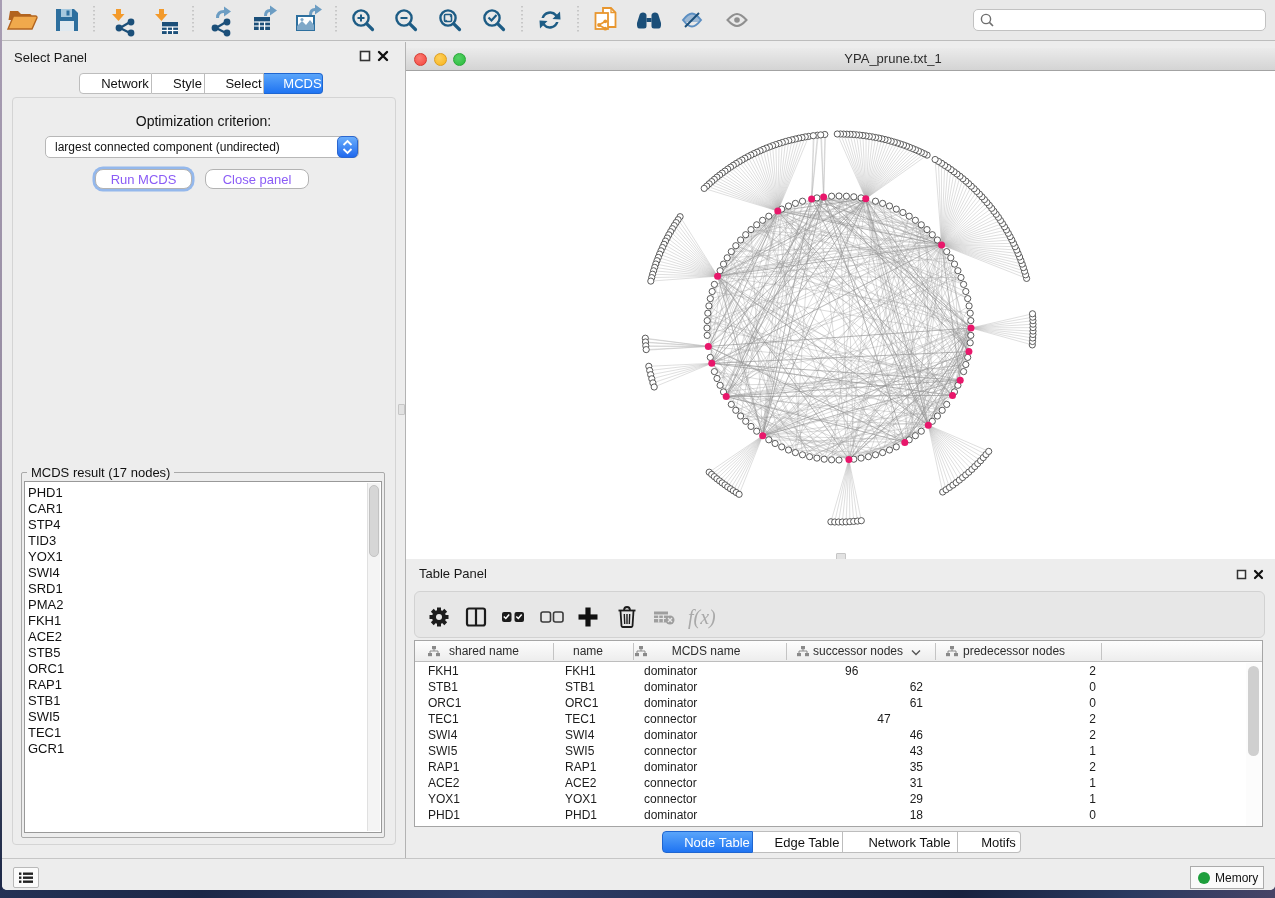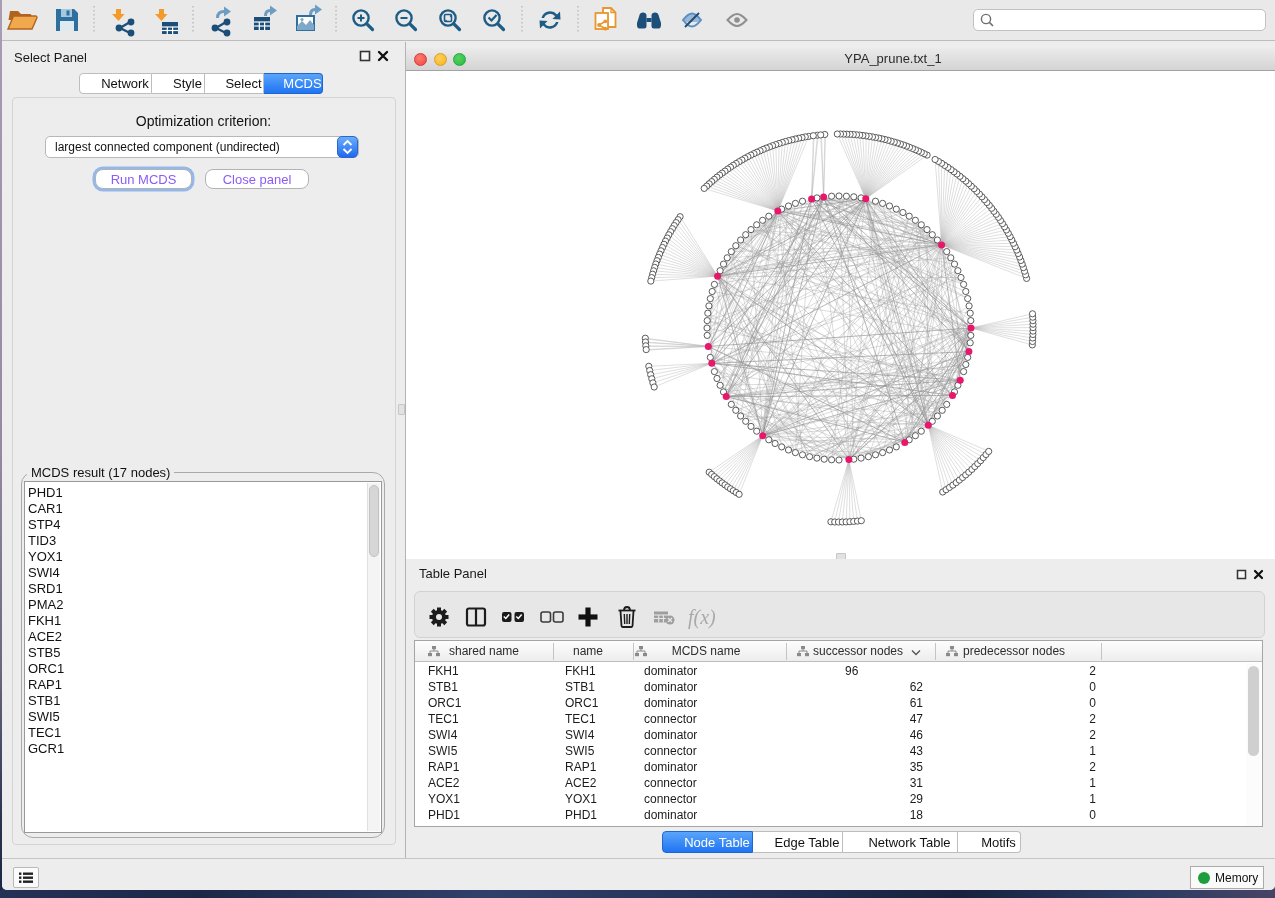--- a/index.html
+++ b/index.html
@@ -23,21 +23,21 @@
   .tab.first { border-left:1px solid #bdbdbd; border-radius:4px 0 0 4px; }
   .tab.last { border-radius:0 4px 4px 0; }
   .tab.blue { background:linear-gradient(#5aa5fa,#1f74f2); border-color:#1f66d0; color:#fff; }
   #cp-tabs { left:77px; top:31px; height:21px; }
   #opt-label { position:absolute; left:0; top:71px; width:403px; text-align:center; font-size:14px; color:#111; }
   #dropdown { position:absolute; left:43px; top:94px; width:314px; height:22px; background:#fff; border:1px solid #b7b7b7; border-radius:5px; font-size:12px; color:#111; line-height:21px; padding-left:9px; }
   #dd-btn { position:absolute; right:0px; top:-1px; width:21px; height:22px; border-radius:5px; background:linear-gradient(#6aaefc,#2069ee); border:1px solid #2b66cf; }
   .btn { position:absolute; height:20px; background:#fff; border:1px solid #b3b3b3; border-radius:8px; font-size:13px; color:#8b5cf6; display:flex; align-items:center; justify-content:center; }
   #btn-run { left:93px; top:127px; width:97px; box-shadow:0 0 0 2.5px rgba(125,170,235,.8); }
   #btn-close { left:203px; top:127px; width:104px; }
-  #fieldset { position:absolute; left:19px; top:430px; width:364px; height:366px; border:1px solid #a9a9a9; border-radius:12px; }
+  #fieldset { position:absolute; left:19px; top:430px; width:364px; height:366px; border:1px solid #a9a9a9; border-radius:2px; }
   #fs-legend { position:absolute; left:5px; top:-8px; background:#ededed; padding:0 4px; font-size:13px; color:#111; }
   #fs-list { position:absolute; left:2px; top:8px; width:358px; height:352px; background:#fff; border:1px solid #999; font-size:13px; color:#111; }
   #fs-list .it { padding-left:3px; height:16px; line-height:16px; }
   #fs-scroll { position:absolute; right:1px; top:1px; width:13px; height:348px; background:#f4f4f4; border-left:1px solid #e0e0e0; }
   #fs-thumb { position:absolute; left:1px; top:2px; width:10px; height:72px; background:#d6d6d6; border:1px solid #c2c2c2; border-radius:5px; }
   
   #vsplit { left:403px; top:42px; width:1px; height:816px; background:#b3b3b3; }
   #vgrab { left:396px; top:404px; width:7px; height:11px; background:#e2e2e2; border:1px solid #c6c6c6; border-radius:1px; }
   
   #netwin { left:404px; top:48px; width:869px; height:516px; background:#6d28d9; }
@@ -1269,21 +1269,21 @@
           <span style="left:13px;">ORC1</span>
           <span style="left:150px;">ORC1</span>
           <span style="left:229px;">dominator</span>
           <span style="left:430px; width:78px; text-align:right;">61</span>
           <span style="left:600px; width:81px; text-align:right;">0</span>
         </div>
     <div class="row" style="top:70px;">
           <span style="left:13px;">TEC1</span>
           <span style="left:150px;">TEC1</span>
           <span style="left:229px;">connector</span>
-          <span style="left:430px; width:78px; text-align:right;">47</span>
+          <span style="left:430px; width:78px; text-align:center;">47</span>
           <span style="left:600px; width:81px; text-align:right;">2</span>
         </div>
     <div class="row" style="top:86px;">
           <span style="left:13px;">SWI4</span>
           <span style="left:150px;">SWI4</span>
           <span style="left:229px;">dominator</span>
           <span style="left:430px; width:78px; text-align:right;">46</span>
           <span style="left:600px; width:81px; text-align:right;">2</span>
         </div>
     <div class="row" style="top:102px;">

